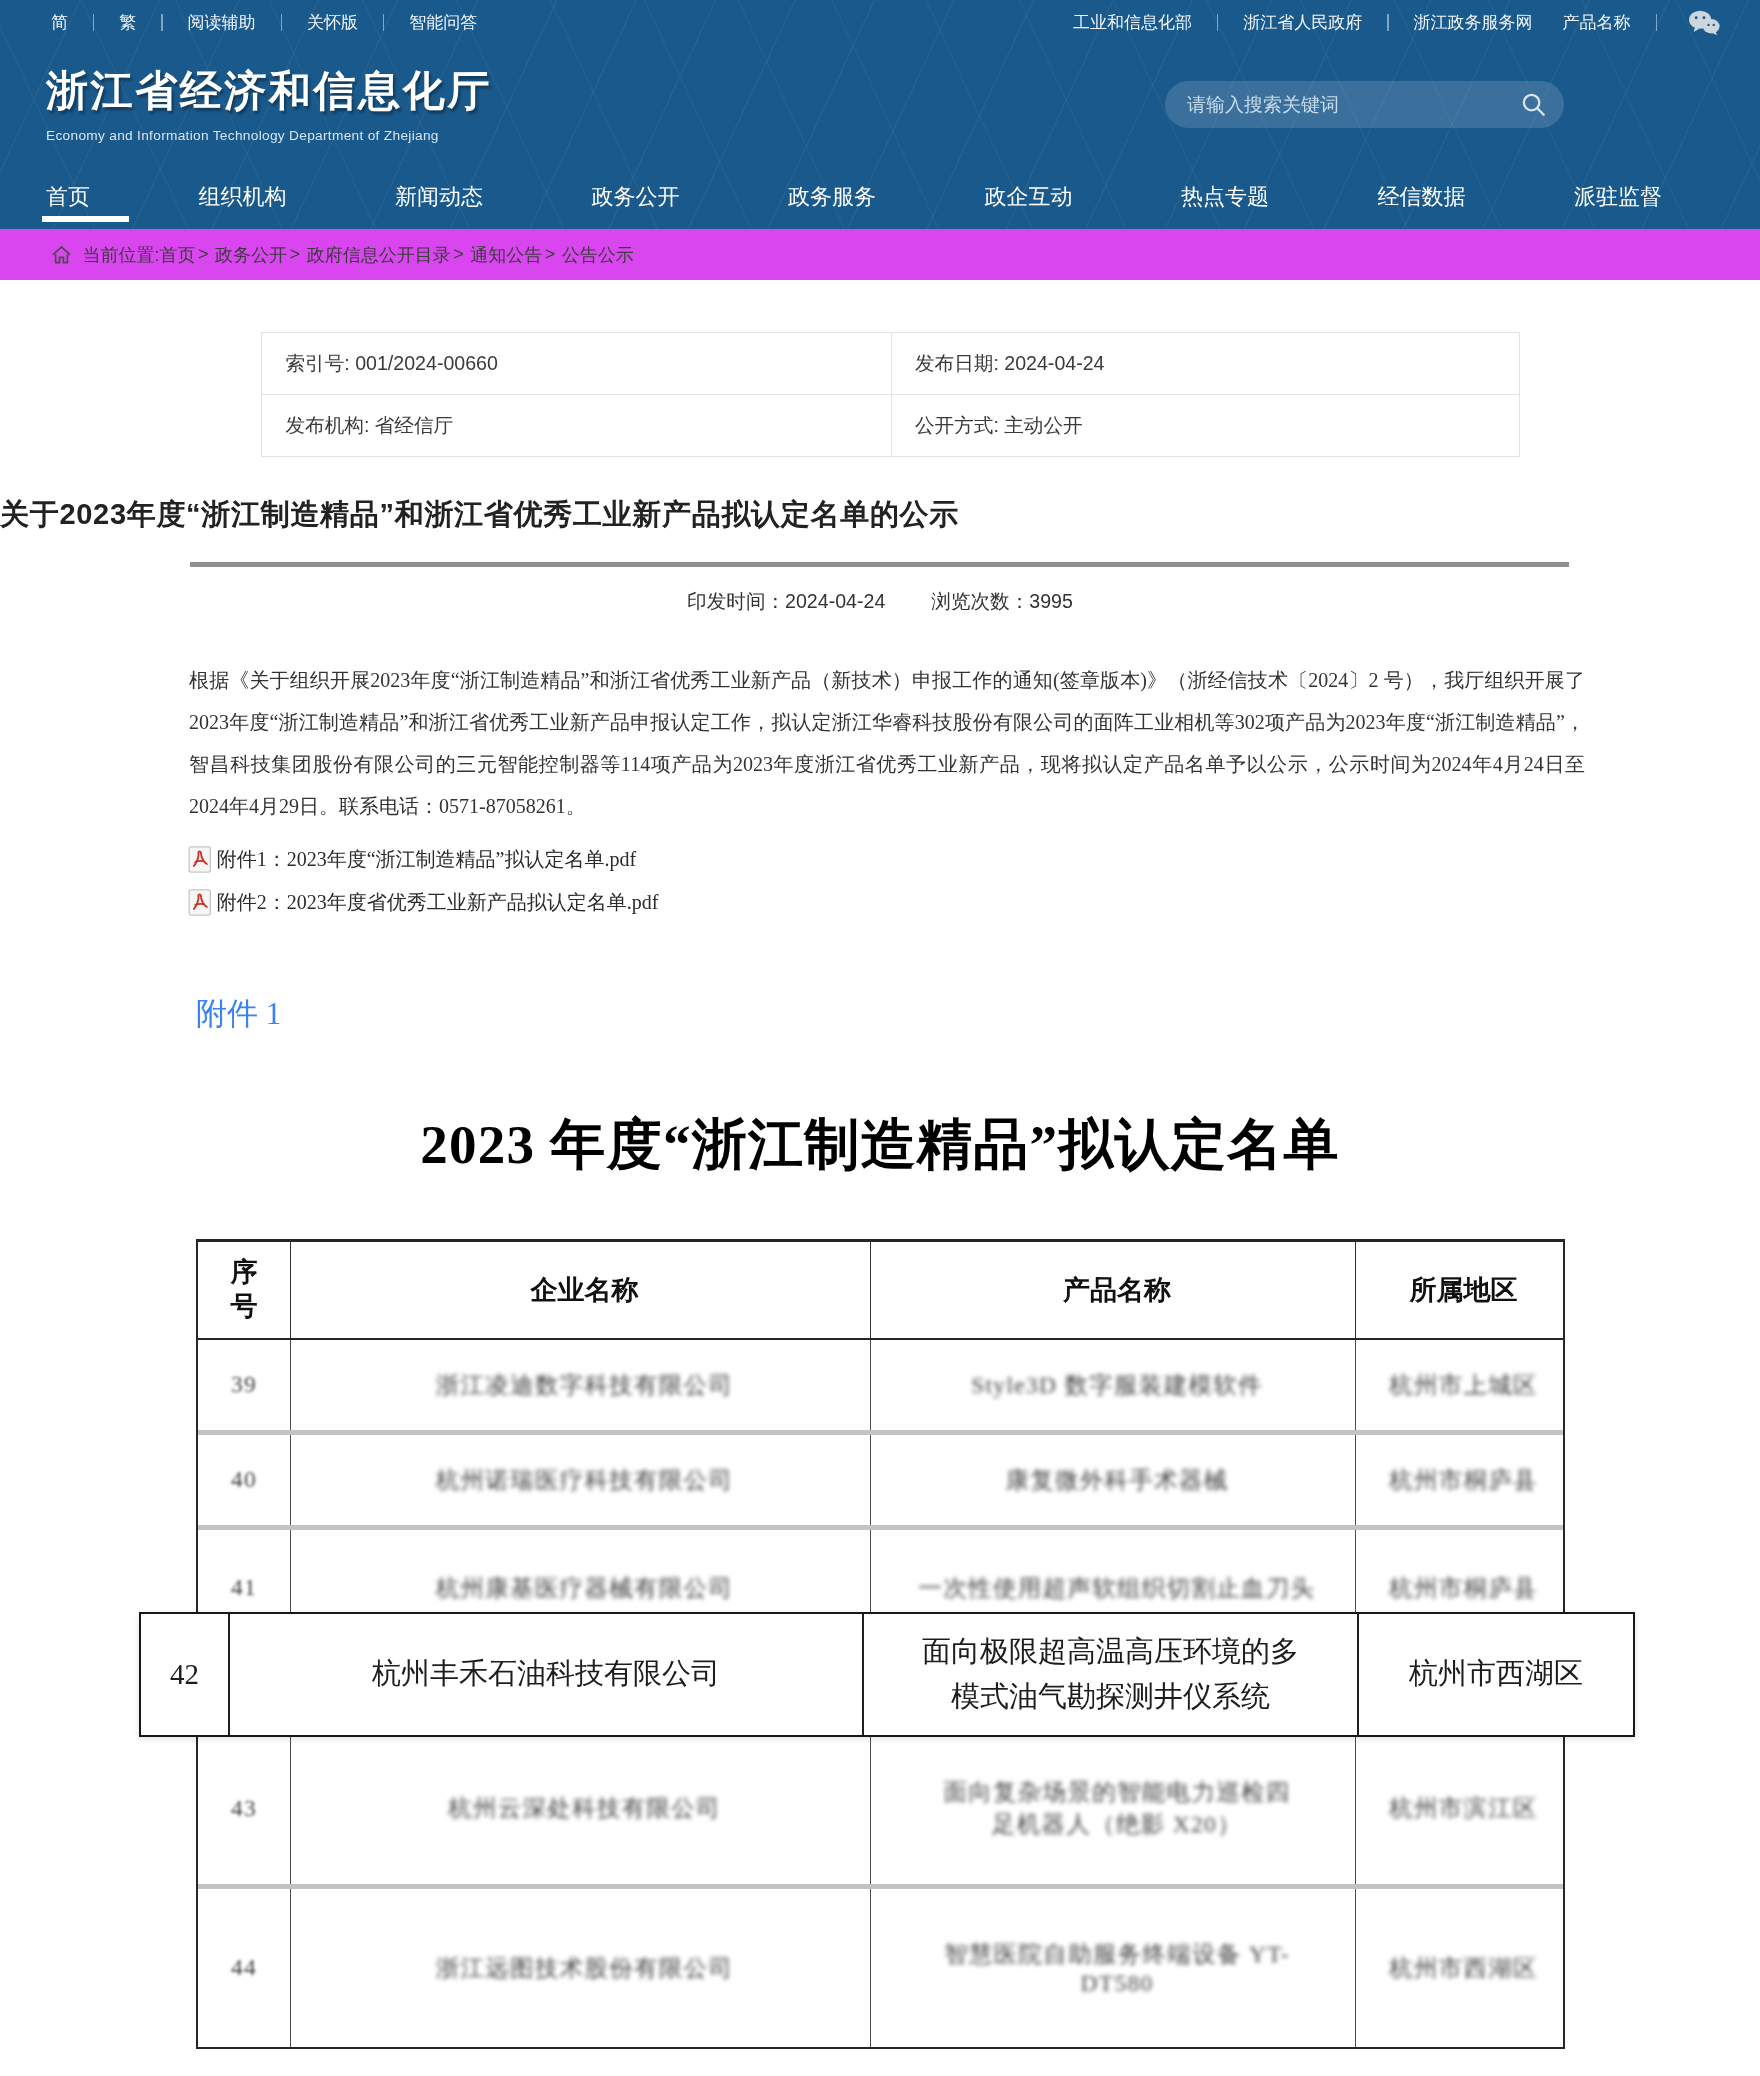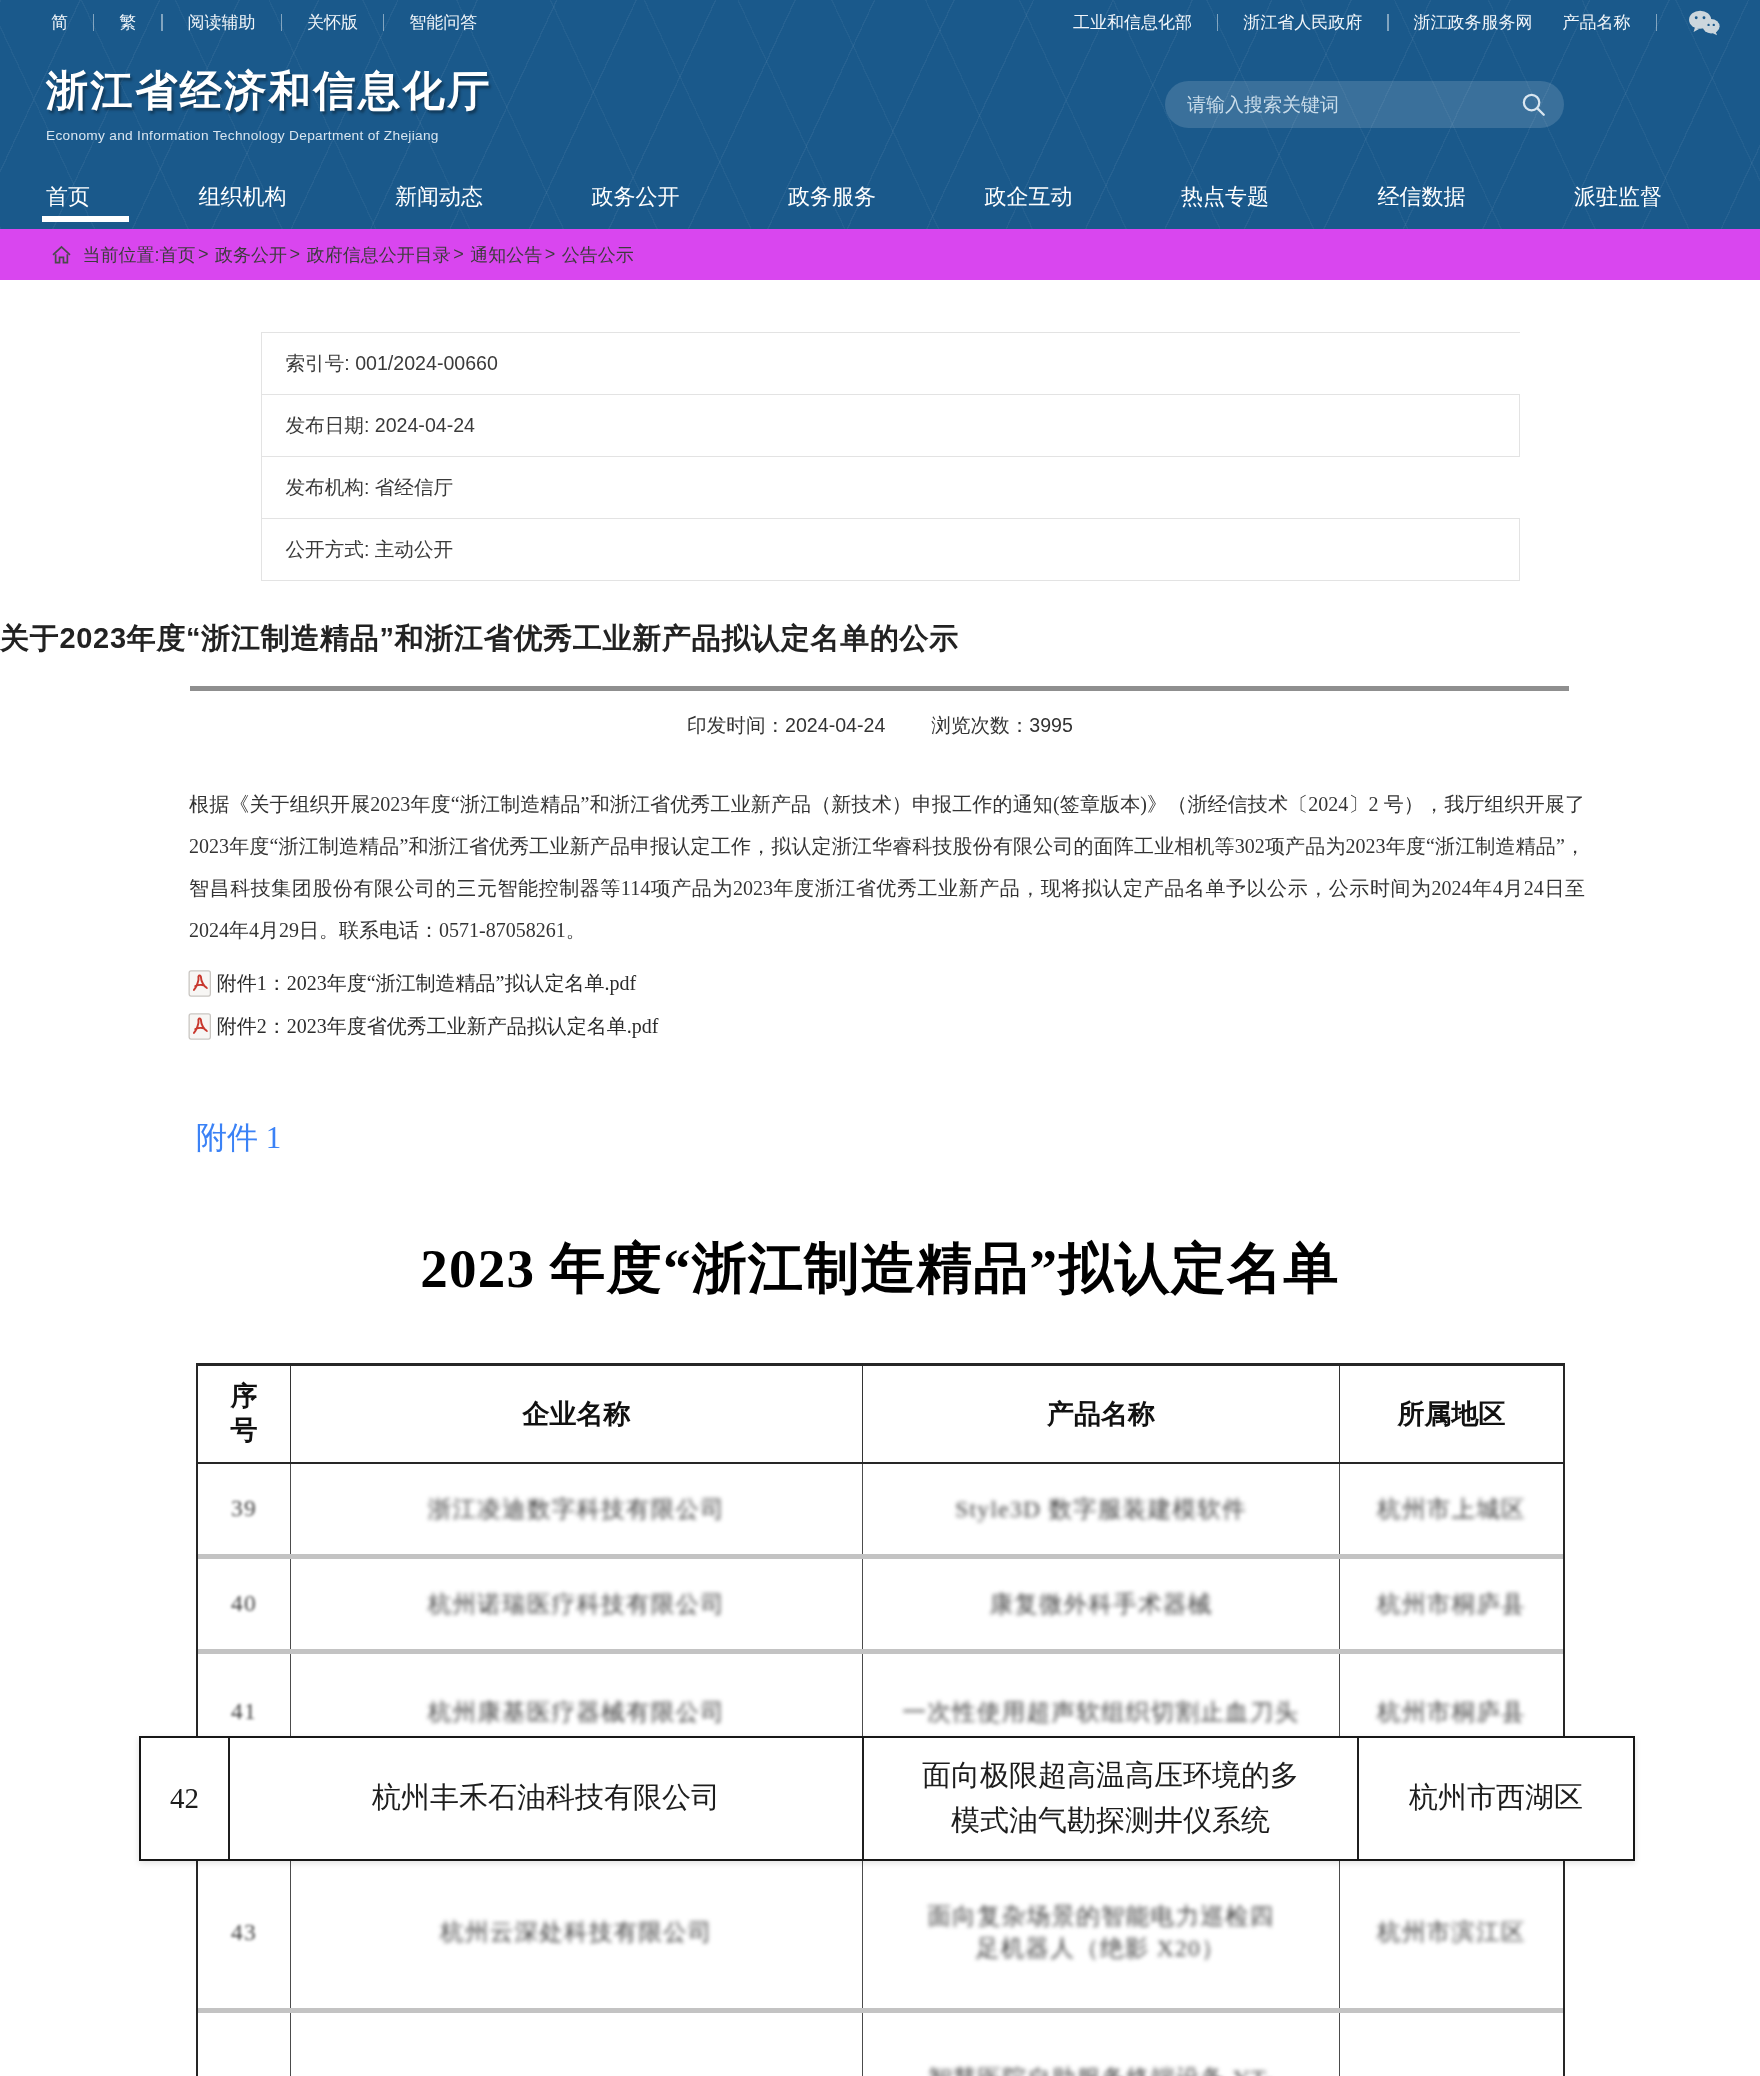--- a/index.html
+++ b/index.html
@@ -34,21 +34,21 @@
   .nav-item{ color:#fff; font-size:22px; text-decoration:none; cursor:pointer; position:relative; padding-bottom:9px; }
   .nav-item.active::after{ content:""; position:absolute; left:-3.9px; right:-39px; bottom:-1.3px; height:5.9px; background:#fff; }
 
   
   .breadcrumb-bar{ height:51px; background:#d946ef; display:flex; align-items:center; padding-left:51px; font-size:18px; color:#3c3c3c; }
   .breadcrumb-bar .home-icon{ margin-right:10.4px; }
   .breadcrumb-bar a{ color:#3c3c3c; text-decoration:none; cursor:pointer; }
   .bc-sep{ margin:0 6.5px 0 2.6px; }
 
   
-  .meta-grid{ margin:52px 0 0 261px; width:1259px; display:grid; grid-template-columns:1fr; border-top:0.7px solid #e3e3e3; }
+  .meta-grid{ margin:52px 0 0 261px; width:1259px; display:grid; grid-template-columns:1fr 1fr; border-top:0.7px solid #e3e3e3; }
   .meta-cell{ height:62px; border-bottom:0.7px solid #e3e3e3; border-left:0.7px solid #e3e3e3; display:flex; align-items:center; padding-left:23.5px; font-size:19.6px; color:#3a3a3a; }
   .meta-cell:nth-child(2n){ border-right:0.7px solid #e3e3e3; }
 
   
   .article-title{ margin-top:38px; font-size:29px; font-weight:bold; color:#222; letter-spacing:0.7px; }
   .title-rule{ margin:27px auto 0 190px; width:1379px; height:4.6px; background:#8f8f8f; }
   .print-meta{ margin-top:21px; text-align:center; font-size:19.6px; color:#333; }
   .print-meta .pm-gap{ display:inline-block; width:46px; }
   .body-text{ margin:44px 175px 0 189px; font-size:20px; line-height:42px; text-align:justify; color:#333;
               font-family:"Liberation Serif","DejaVu Serif",serif; }
@@ -56,21 +56,21 @@
   .attachment{ display:flex; align-items:center; margin-top:15.6px; }
   .attachment a{ font-size:20px; color:#2b2b2b; text-decoration:none; cursor:pointer; }
   .pdf-icon{ width:23.5px; height:27px; margin-right:5.2px; flex:0 0 auto; }
 
   
   .doc{ font-family:"Liberation Serif","DejaVu Serif",serif; }
   .doc-label{ margin:77px 0 0 196px; font-size:31px; color:#3b82f6; }
   .doc-title{ margin-top:73px; text-align:center; font-size:55px; font-weight:bold; color:#000; letter-spacing:1.3px; }
 
   .doc-table{ margin:57px 0 0 196px; width:1369px; border:2px solid #262626; border-top-width:3.9px; position:relative; }
-  .trow{ display:grid; grid-template-columns:93px 572px 477px 1fr; }
+  .trow{ display:grid; grid-template-columns:93px 572px 477px 1fr;gap:8px; }
   .cell{ display:flex; align-items:center; justify-content:center; text-align:center; border-right:1.3px solid #4c4c4c; padding:6.5px 9px; }
   .cell:last-child{ border-right:none; }
   .thead{ height:98px; border-bottom:2px solid #262626; font-weight:bold; font-size:27px; color:#111; }
   .thead .cell{ border-right:1.3px solid #333; }
   .thead .cell:last-child{ border-right:none; }
   .seq-stack{ width:1.15em; line-height:1.25; word-break:break-all; }
 
   .drow{ font-size:23.5px; color:#3f3f3f; }
   .drow .cell span{ filter:blur(2.3px); letter-spacing:1.3px; }
   .drow .cell.no span{ filter:blur(1.7px); }

